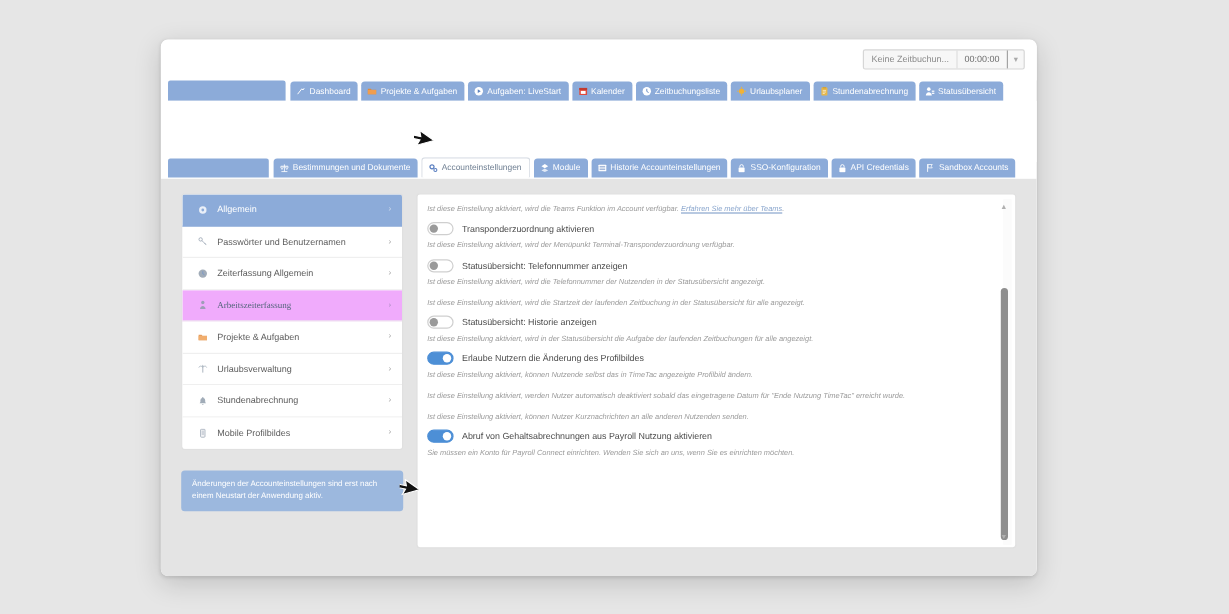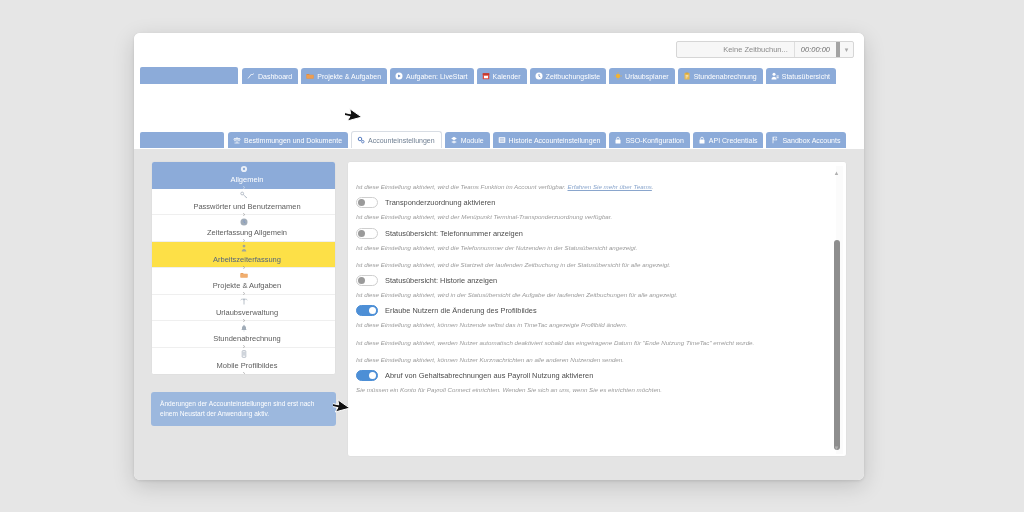--- a/index.html
+++ b/index.html
@@ -30,32 +30,31 @@
     position: absolute; left: 0; top: 0; width: 730px; height: 34px;
     background: #ffffff;
   }
   #time-widget {
     position: absolute; right: 10px; top: 8px;
     height: 17px;
     display: flex; align-items: stretch;
     border: 1px solid #d6d6d6;
     border-radius: 2px;
     background: #f7f7f7;
-    font-size: 7.5px; color: #8b8b8b; padding-left: 40px;
+    font-size: 7.5px; color: #8b8b8b;
   }
   #time-widget .tw-label {
     display: flex; align-items: center;
     padding: 0 6px; white-space: nowrap;
     border-right: 1px solid #dedede;
   }
   #time-widget .tw-clock {
     display: flex; align-items: center;
     padding: 0 6px; white-space: nowrap; color: #6d6d6d;
-    border-right: 4px solid #a3a3a3;
-    font-style: italic;
+    border-right: 1px solid #a3a3a3;
   }
   #time-widget .tw-caret {
     display: flex; align-items: center; justify-content: center;
     width: 13px; color: #a9a9a9; font-size: 7px;
   }
 
   
   #tabstrip-main {
     position: absolute; left: 0; top: 34px; width: 730px; height: 17px;
   }
@@ -125,28 +124,27 @@
   }
   .side-item {
     display: flex; align-items: center;
     height: 26.5px;
     padding: 0 9px 0 10px;
     font-size: 7.5px;
     color: #5d5d5d;
     border-bottom: 1px solid #efefef;
     cursor: pointer;
     background: #ffffff;
-    flex-direction: column;
   }
   .side-item:last-child { border-bottom: none; }
   .side-item.active {
     background: #8cabd9; color: #ffffff; border-bottom-color: #8cabd9;
   }
   .side-item.highlight {
-    background: #fde047; color: #55667d;
+    background: #f0abfc; color: #55667d; font-family: Liberation Serif, serif;
   }
   .side-item .si-icon {
     width: 13px; flex: 0 0 13px;
     display: flex; align-items: center; justify-content: center;
     opacity: 0.82;
   }
   .side-item .si-label { flex: 1 1 auto; padding-left: 6px; }
   .side-item .si-chev { flex: 0 0 auto; font-size: 7px; opacity: 0.55; }
 
   #sidebar-note {
@@ -163,21 +161,21 @@
   
   #settings-card {
     position: absolute; left: 213px; top: 12px;
     width: 500px; height: 296px;
     background: #ffffff;
     border: 1px solid #e0e0e0;
     border-radius: 3px;
     overflow: hidden;
   }
   #settings-scroll {
-    position: absolute; left: 0; top: 12px;
+    position: absolute; left: 0; top: 0;
     width: 485px; height: 296px;
     padding: 5px 10px 0 8px;
     overflow: hidden;
   }
   .desc {
     font-size: 6.2px;
     font-style: italic;
     color: #9a9a9a;
     line-height: 1.5;
     padding: 3px 0 5px 0;

